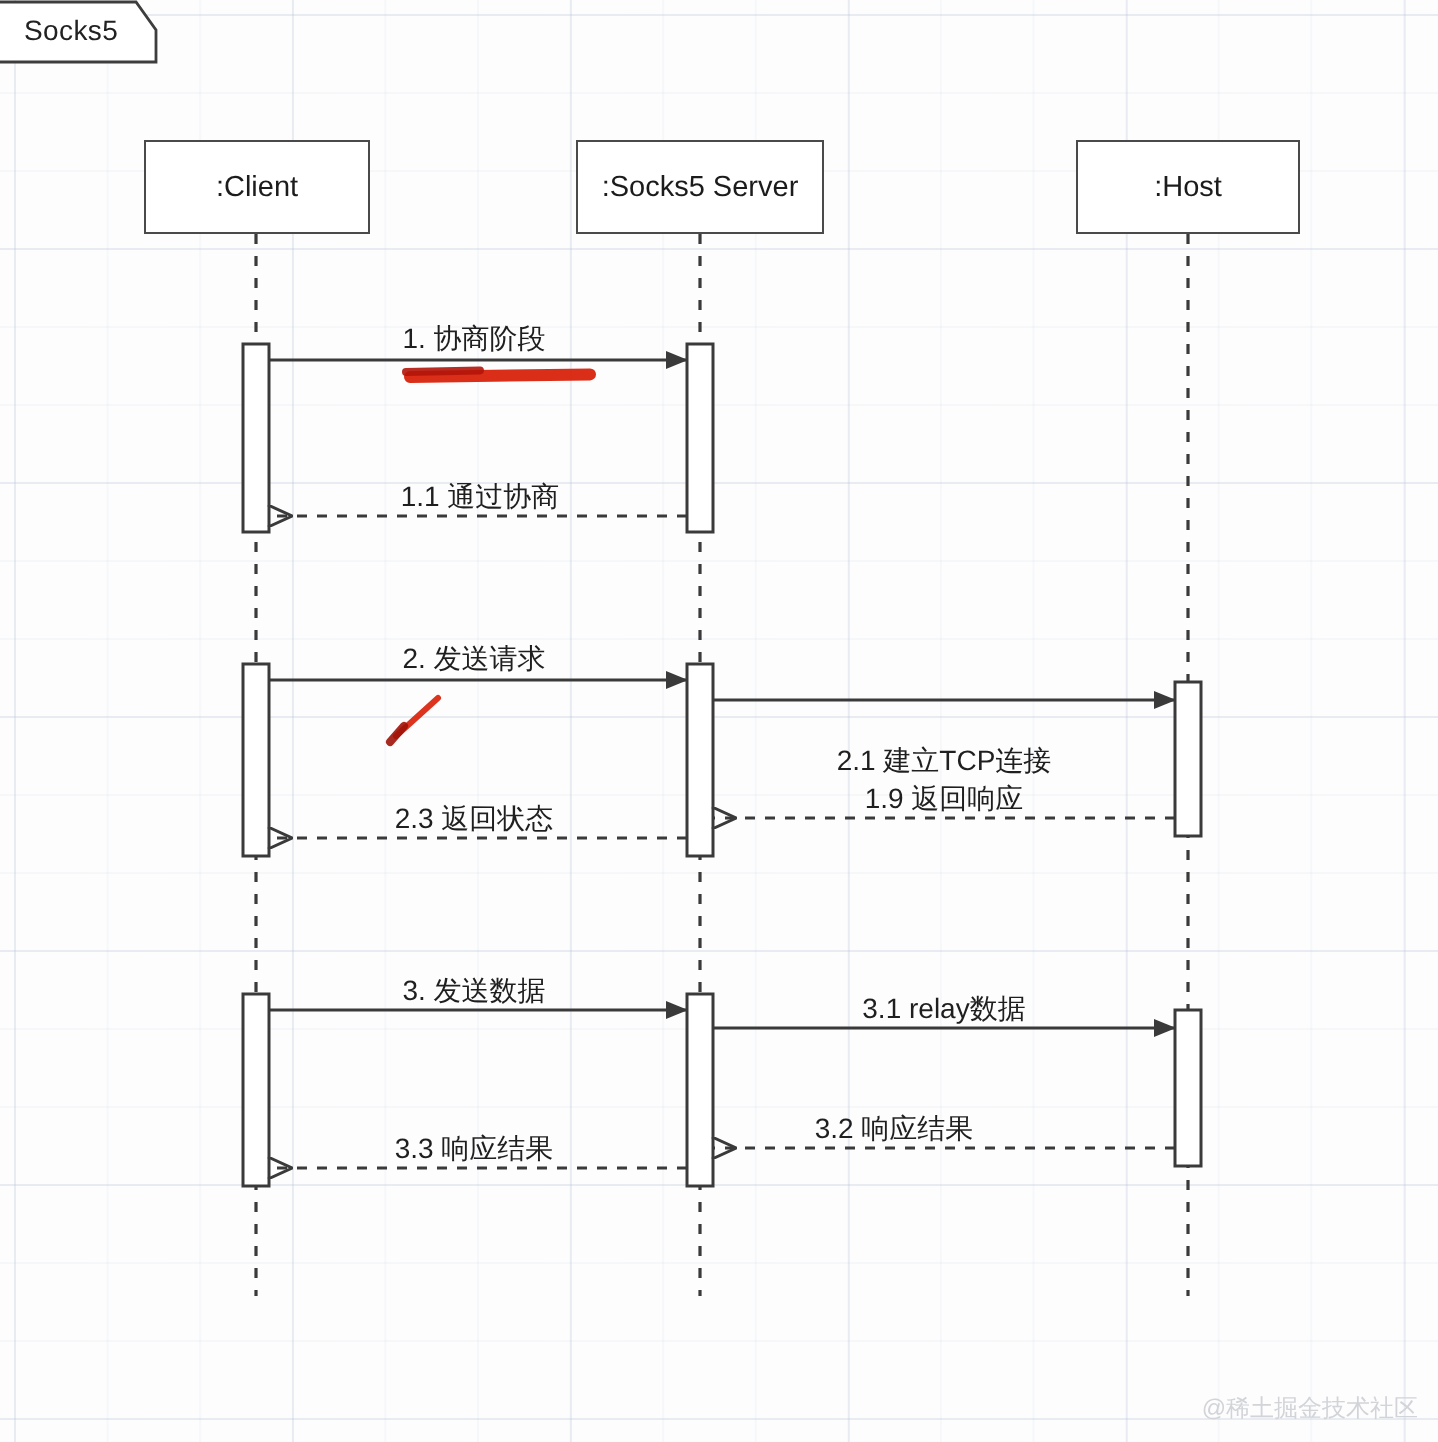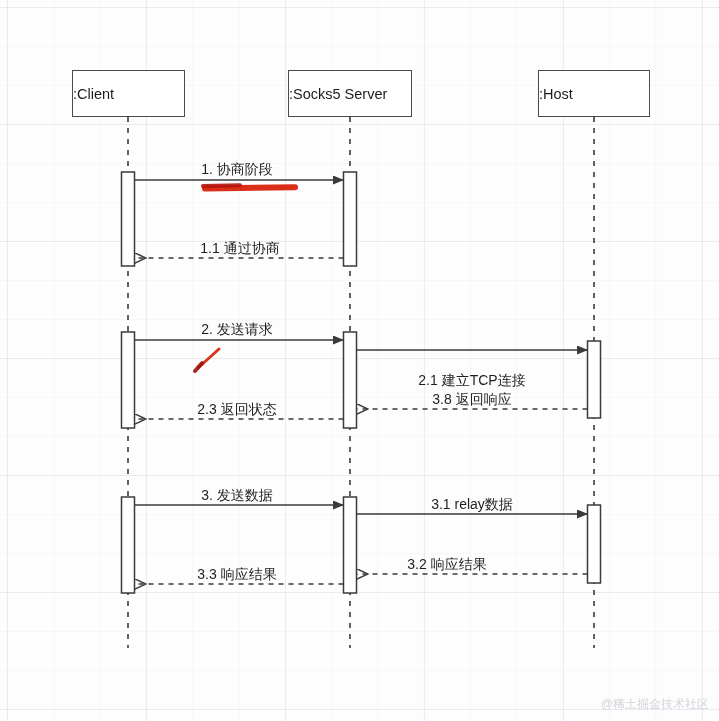--- a/index.html
+++ b/index.html
@@ -49,21 +49,21 @@
     white-space: nowrap;
   }
   
   .lifeline-head {
     position: absolute;
     box-sizing: border-box;
     border: 1.6px solid #4a4a4a;
     background: #ffffff;
     display: flex;
     align-items: center;
-    justify-content: flex-start;
+    justify-content: center;
     height: 47px;
   }
   .lifeline-head span {
     font-size: 14.5px;
     color: #1c1c1c;
     white-space: nowrap;
   }
   
   .msg-label {
     position: absolute;
@@ -79,20 +79,26 @@
     font-size: 12px;
     color: #d2d4d8;
     white-space: nowrap;
   }
 </style>
 </head>
 <body>
 
 <div id="canvas">
 
+  <div class="frame-tab">
+    <svg width="80" height="33" viewBox="0 0 80 33">
+      <path d="M -2 1 L 68 1 L 78 15 L 78 31 L -2 31 Z" fill="#ffffff" stroke="#3d3d3d" stroke-width="1.4"></path>
+    </svg>
+    <div class="frame-tab-label">Socks5</div>
+  </div>
 
   <svg class="svg-layer" viewBox="0 0 719 721">
     <defs>
       <marker id="solidArrow" markerWidth="11" markerHeight="9" refX="10.5" refY="4.5" orient="auto" markerUnits="userSpaceOnUse">
         <path d="M0,0 L11,4.5 L0,9 z" fill="#3a3a3a"></path>
       </marker>
       <marker id="solidArrowRev" markerWidth="11" markerHeight="9" refX="10.5" refY="4.5" orient="auto" markerUnits="userSpaceOnUse">
         <path d="M0,0 L11,4.5 L0,9 z" fill="#3a3a3a"></path>
       </marker>
       <marker id="openArrow" markerWidth="13" markerHeight="11" refX="12" refY="5.5" orient="auto" markerUnits="userSpaceOnUse">
@@ -146,21 +152,21 @@
       <div class="lifeline-head" style="left: 538px; top: 70px; width: 112px;">
         <span>:Host</span>
       </div>
     </div>
 
   <div id="labels">
       <div class="msg-label" style="left: 237px; top: 161px;">1. 协商阶段</div>
       <div class="msg-label" style="left: 240px; top: 240px;">1.1 通过协商</div>
       <div class="msg-label" style="left: 237px; top: 321px;">2. 发送请求</div>
       <div class="msg-label" style="left: 472px; top: 332px; margin-top: 40px;">2.1 建立TCP连接</div>
-      <div class="msg-label" style="left: 472px; top: 391px;">3.8 返回响应</div>
+      <div class="msg-label" style="left: 472px; top: 391px;">1.9 返回响应</div>
       <div class="msg-label" style="left: 237px; top: 401px;">2.3 返回状态</div>
       <div class="msg-label" style="left: 237px; top: 487px;">3. 发送数据</div>
       <div class="msg-label" style="left: 472px; top: 496px;">3.1 relay数据</div>
       <div class="msg-label" style="left: 447px; top: 556px;">3.2 响应结果</div>
       <div class="msg-label" style="left: 237px; top: 566px;">3.3 响应结果</div>
     </div>
 
   <div class="watermark">@稀土掘金技术社区</div>
 </div>
 

